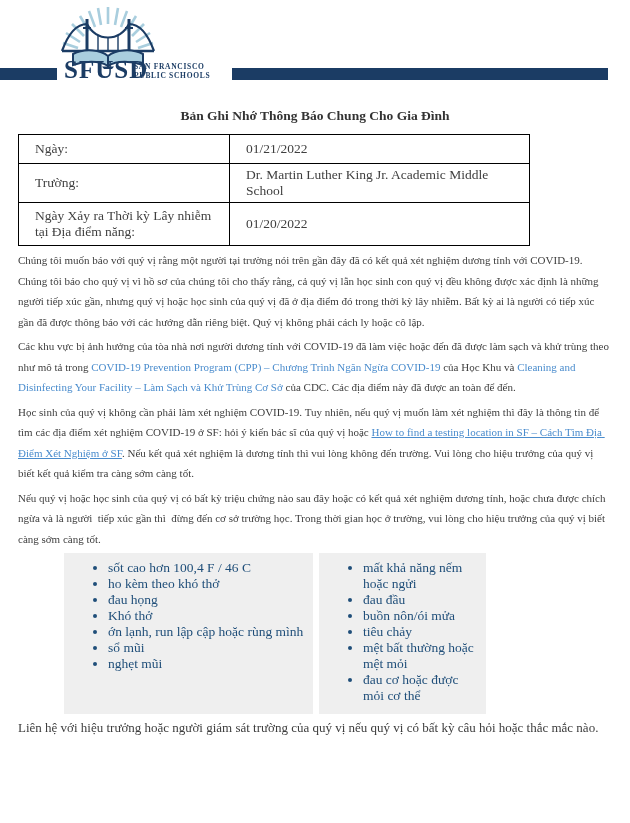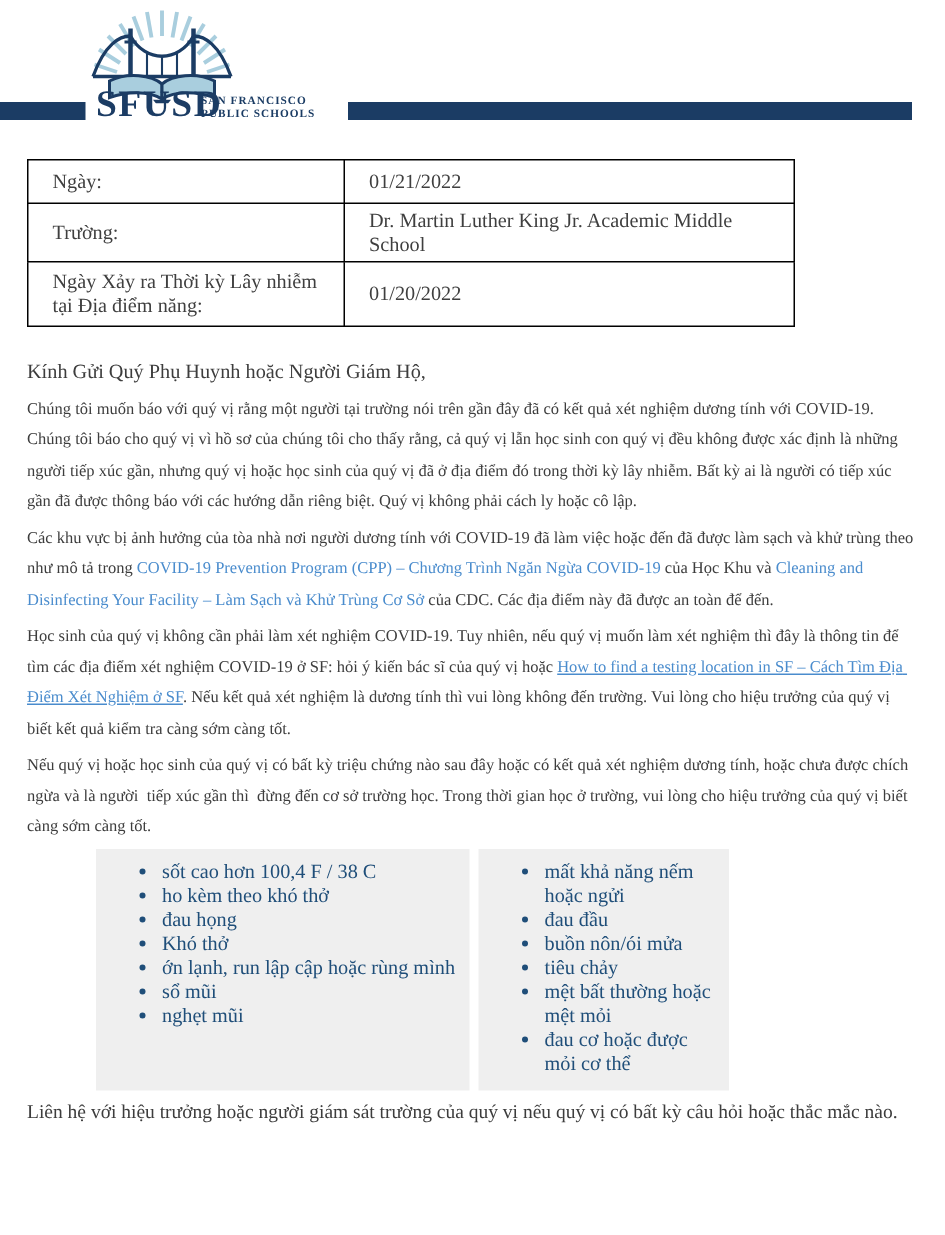--- a/index.html
+++ b/index.html
@@ -113,51 +113,51 @@
       </g>
     </svg>
 
     <div class="brand-name">SFUSD</div>
     <div class="brand-tagline">
       <div>SAN FRANCISCO</div>
       <div>PUBLIC SCHOOLS</div>
     </div>
   </div>
 
+  <div class="doc-title">Bản Ghi Nhớ Thông Báo Chung Cho Gia Đình</div>
 
   <table class="info-table">
     <tbody>
       <tr class="r1">
         <td class="label-col">Ngày:</td>
         <td>01/21/2022</td>
       </tr>
       <tr class="r2">
         <td class="label-col">Trường:</td>
         <td>Dr. Martin Luther King Jr. Academic Middle School</td>
       </tr>
       <tr class="r3">
         <td class="label-col">Ngày Xảy ra Thời kỳ Lây nhiễm tại Địa điểm năng:</td>
         <td>01/20/2022</td>
       </tr>
     </tbody>
   </table>
 
   <div class="content">
-    <p class="greeting">Kính Gửi Quý Phụ Huynh hoặc Người Giám Hộ,</p>
 
     <p class="doc-para"><span>Chúng tôi muốn báo với quý vị rằng một người tại trường nói trên gần đây đã có kết quả xét nghiệm dương tính với COVID-19. Chúng tôi báo cho quý vị vì hồ sơ của chúng tôi cho thấy rằng, cả quý vị lẫn học sinh con quý vị đều không được xác định là những người tiếp xúc gần, nhưng quý vị hoặc học sinh của quý vị đã ở địa điểm đó trong thời kỳ lây nhiễm. Bất kỳ ai là người có tiếp xúc gần đã được thông báo với các hướng dẫn riêng biệt. Quý vị không phải cách ly hoặc cô lập.</span></p>
     <p class="doc-para"><span>Các khu vực bị ảnh hưởng của tòa nhà nơi người dương tính với COVID-19 đã làm việc hoặc đến đã được làm sạch và khử trùng theo như mô tả trong </span><a class="doc-link">COVID-19 Prevention Program (CPP) – Chương Trình Ngăn Ngừa COVID-19</a><span> của Học Khu và </span><a class="doc-link">Cleaning and Disinfecting Your Facility – Làm Sạch và Khử Trùng Cơ Sở</a><span> của CDC. Các địa điểm này đã được an toàn để đến.</span></p>
     <p class="doc-para"><span>Học sinh của quý vị không cần phải làm xét nghiệm COVID-19. Tuy nhiên, nếu quý vị muốn làm xét nghiệm thì đây là thông tin để tìm các địa điểm xét nghiệm COVID-19 ở SF: hỏi ý kiến bác sĩ của quý vị hoặc </span><a class="doc-link u">How to find a testing location in SF – Cách Tìm Địa Điểm Xét Nghiệm ở SF</a><span>. Nếu kết quả xét nghiệm là dương tính thì vui lòng không đến trường. Vui lòng cho hiệu trưởng của quý vị biết kết quả kiểm tra càng sớm càng tốt.</span></p>
     <p class="doc-para"><span>Nếu quý vị hoặc học sinh của quý vị có bất kỳ triệu chứng nào sau đây hoặc có kết quả xét nghiệm dương tính, hoặc chưa được chích ngừa và là người  tiếp xúc gần thì  đừng đến cơ sở trường học. Trong thời gian học ở trường, vui lòng cho hiệu trưởng của quý vị biết càng sớm càng tốt.</span></p>
   </div>
 
   <div class="symptoms">
     <div class="symptom-box left">
       <ul>
-          <li>sốt cao hơn 100,4 F / 38 C</li>
+          <li>sốt cao hơn 100,4 F / 46 C</li>
           <li>ho kèm theo khó thở</li>
           <li>đau họng</li>
           <li>Khó thở</li>
           <li>ớn lạnh, run lập cập hoặc rùng mình</li>
           <li>sổ mũi</li>
           <li>nghẹt mũi</li>
         </ul>
     </div>
     <div class="symptom-box right">
       <ul>

